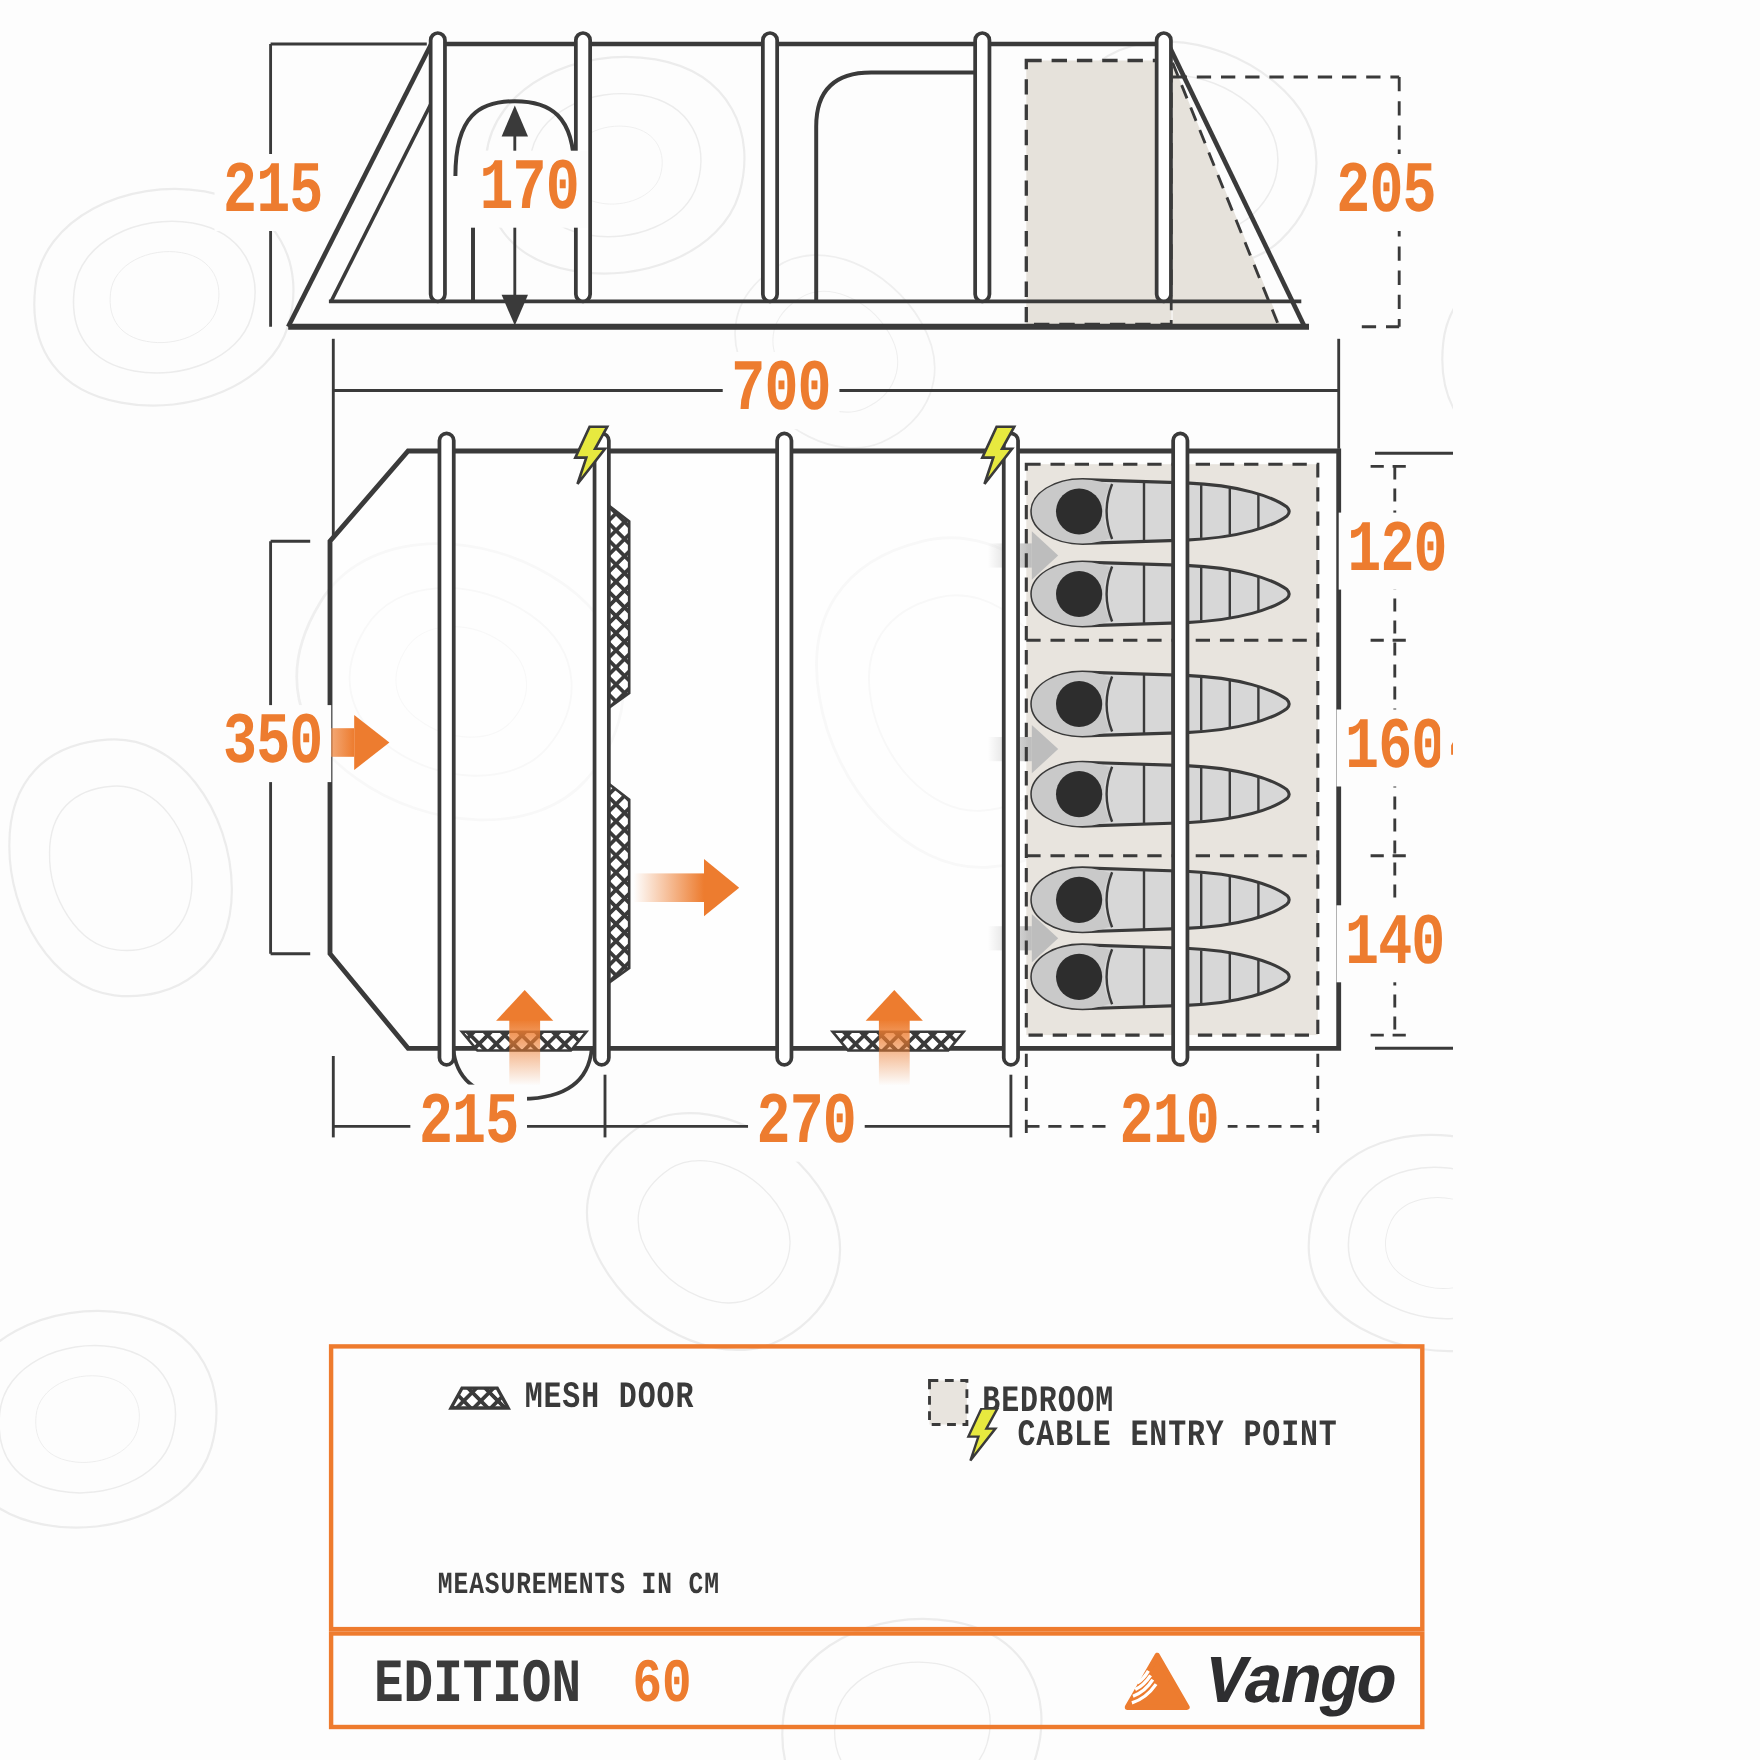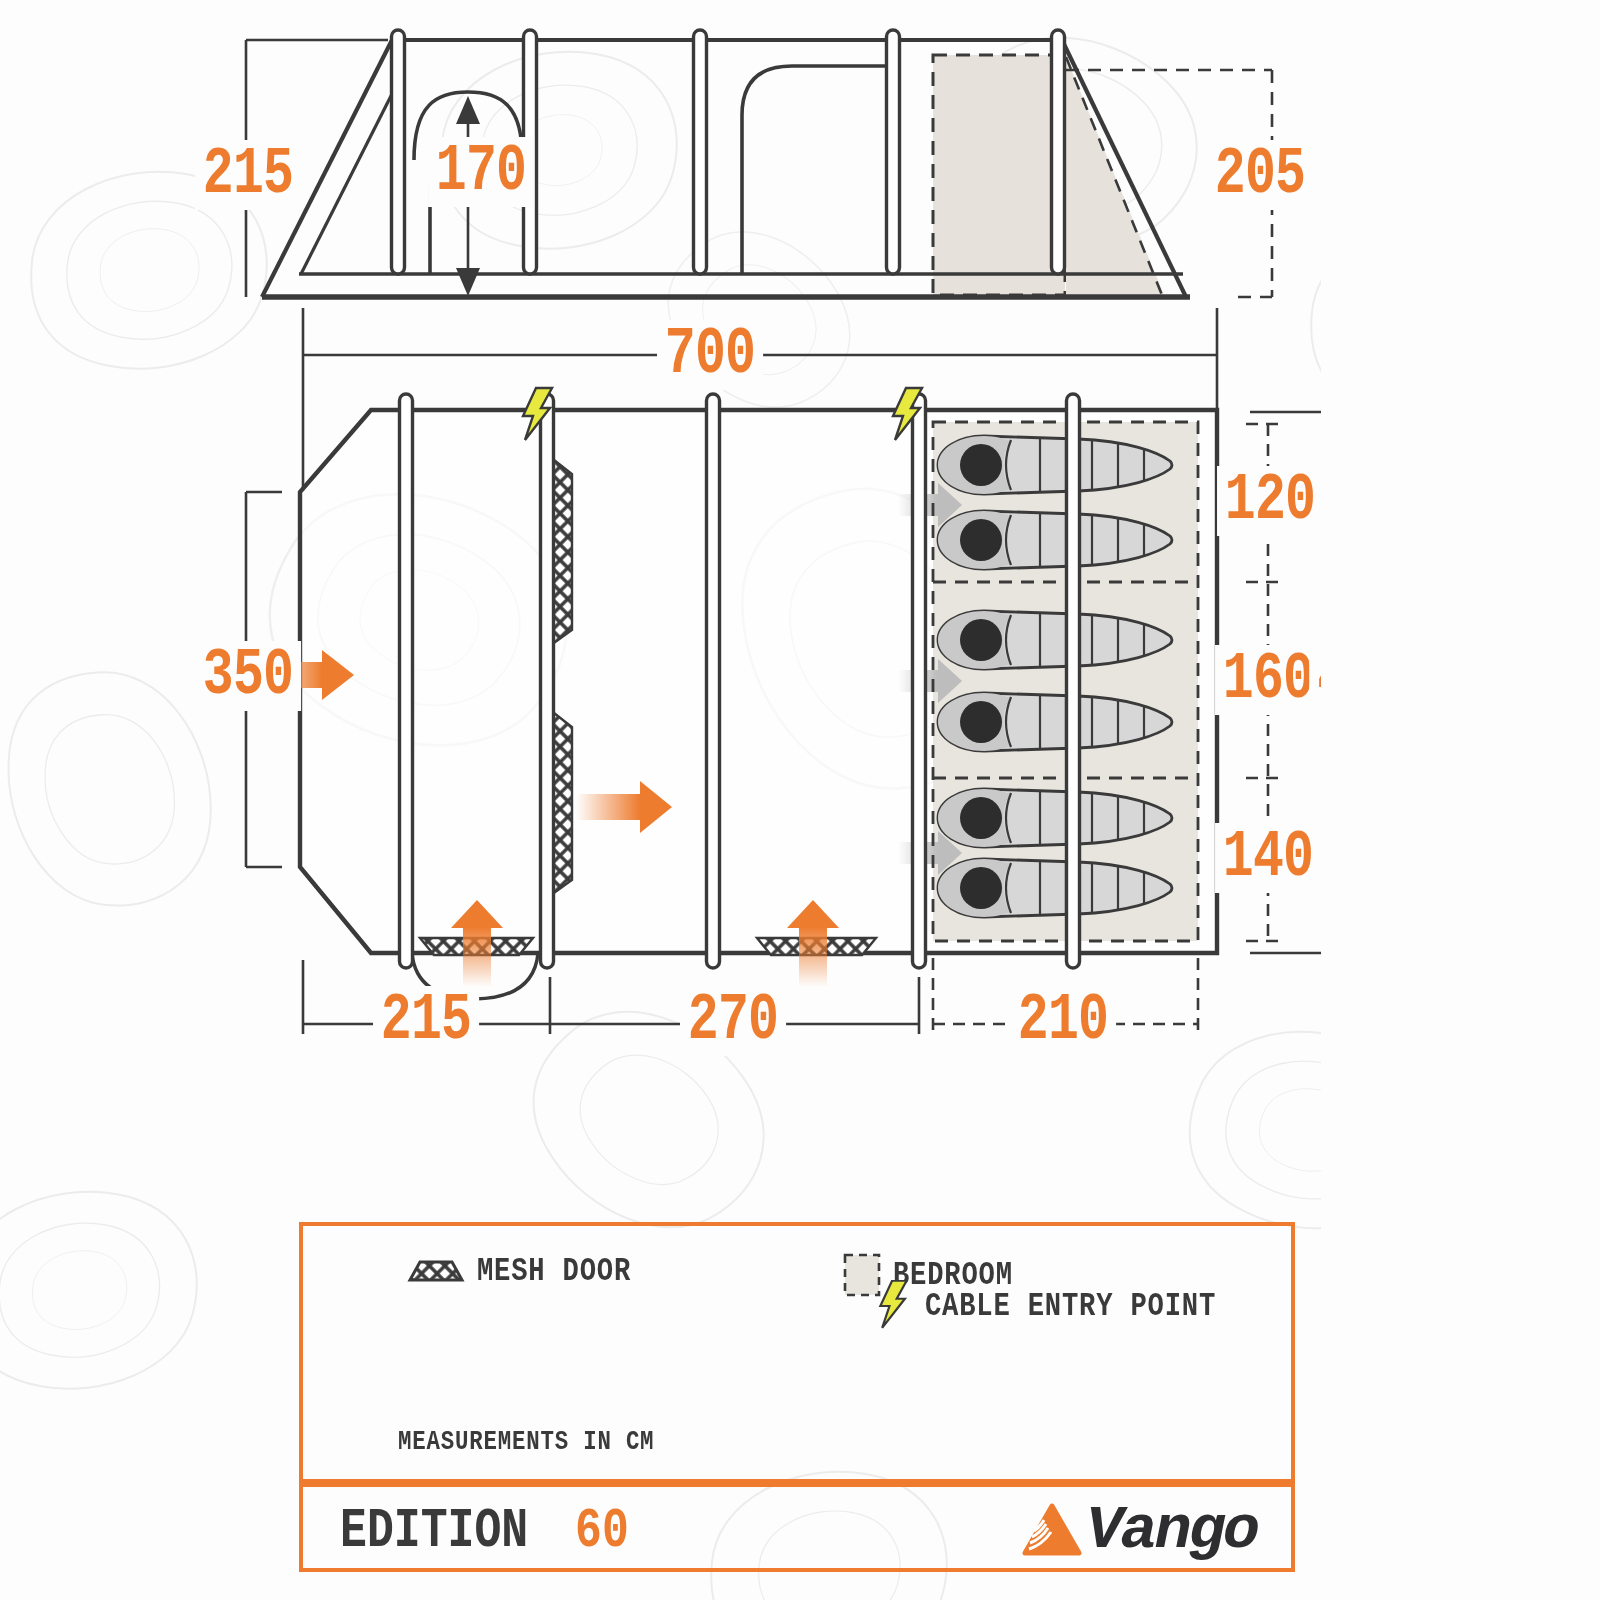--- a/index.html
+++ b/index.html
@@ -15,21 +15,21 @@
   .icocell{display:flex;align-items:center;justify-content:center;}
   .leglabel{font-weight:700;font-size:34px;line-height:1;color:#3A3A3A;
             transform:scaleX(.8);transform-origin:left center;letter-spacing:1px;white-space:nowrap;}
   .note{position:absolute;font-weight:700;font-size:28px;color:#3A3A3A;
         transform:scaleX(.8);transform-origin:left center;letter-spacing:1px;white-space:nowrap;}
   .footer-title{position:absolute;display:flex;align-items:center;}
   .footer-title span{font-weight:700;font-size:56px;line-height:1;letter-spacing:0;
                      transform:scaleX(.8);transform-origin:left center;white-space:nowrap;}
   .ed{color:#3A3A3A;}
   .ed-num{color:#ED7C2F;}
-  .brand{position:absolute;display:flex;align-items:flex-end;gap:4px;}
+  .brand{position:absolute;display:flex;align-items:center;gap:14px;}
   .brand-text{font-style:italic;font-weight:700;font-size:62px;line-height:1;
               color:#2E2E30;letter-spacing:-3px;}
 </style>
 </head>
 <body>
 
 <div id="stage">
 
 <svg id="art" width="1600" height="1600" viewBox="0 0 1600 1600">
   <defs>

